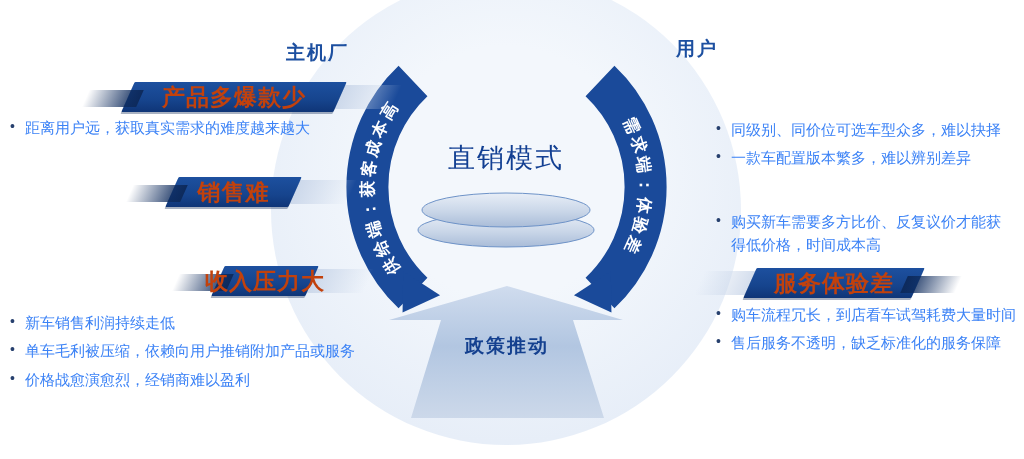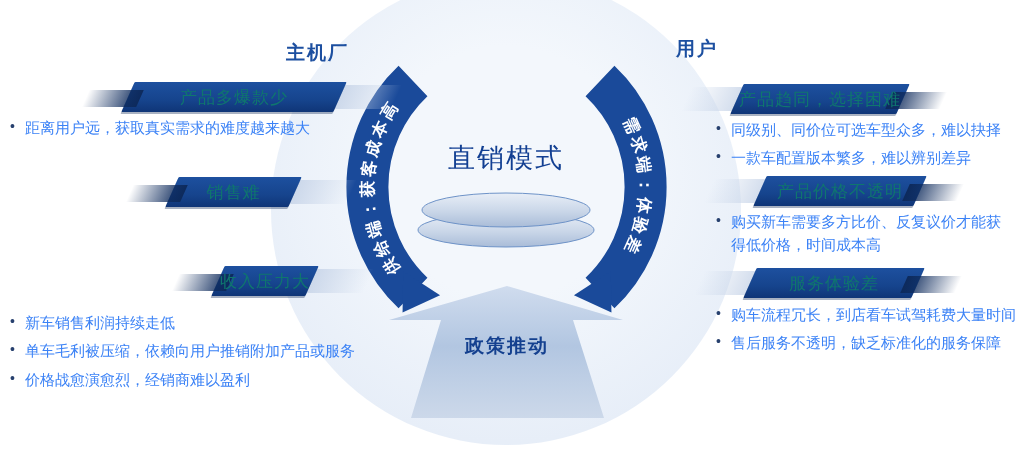--- a/index.html
+++ b/index.html
@@ -19,21 +19,21 @@
   .actor{position:absolute;font-size:19px;font-weight:bold;color:#1c4fa0;letter-spacing:2px;}
   .actor.left{left:286px;top:40px;}
   .actor.right{left:676px;top:36px;}
 
   
   .banner{position:absolute;height:30px;}
   .banner .bg{position:absolute;inset:0;border-radius:1px;
     background:linear-gradient(180deg,#1d509f 0%,#16448d 60%,#0f3577 100%);
     transform:skewX(-24deg);box-shadow:0 2px 0 rgba(10,35,80,.35);}
   .banner .label{position:absolute;inset:0;z-index:2;display:flex;align-items:center;justify-content:center;
-    color:#0f766e;font-weight:normal;font-size:17px;letter-spacing:1px;white-space:nowrap;}
+    color:#c2410c;font-weight:bold;font-size:23px;letter-spacing:1px;white-space:nowrap;}
   .banner .tail{position:absolute;top:3px;height:24px;width:74px;transform:skewX(-24deg);z-index:0;}
   .banner.lft .tail{right:-64px;background:linear-gradient(90deg,#c7d4e8 0%,rgba(199,212,232,0) 90%);}
   .banner.rgt .tail{left:-58px;background:linear-gradient(270deg,#c7d4e8 0%,rgba(199,212,232,0) 90%);}
   .banner .fold{position:absolute;top:8px;height:17px;width:64px;transform:skewX(-24deg);z-index:1;}
   .banner.lft .fold{left:-52px;background:linear-gradient(270deg,#0d2a5c 0%,rgba(13,42,92,0) 85%);}
   .banner.rgt .fold{right:-50px;background:linear-gradient(90deg,#0d2a5c 0%,rgba(13,42,92,0) 85%);}
 
   
   .bullets{position:absolute;margin:0;padding:0;list-style:none;color:#3b82f6;font-size:15px;line-height:1.55;}
   .bullets li{position:relative;padding-left:17px;margin:0 0 5px 0;}
@@ -111,37 +111,25 @@
     <div class="fold"></div>
     <div class="bg"></div>
     <div class="label">收入压力大</div>
   </div>
   <ul class="bullets" style="left:8px;top:311px;width:362px;">
     <li>新车销售利润持续走低</li>
     <li>单车毛利被压缩，依赖向用户推销附加产品或服务</li>
     <li>价格战愈演愈烈，经销商难以盈利</li>
   </ul>
 
-  <div class="banner rgt" style="left:737px;top:84px;width:166px;">
-    <div class="tail"></div>
-    <div class="fold"></div>
-    <div class="bg"></div>
-    <div class="label">产品趋同，选择困难</div>
-  </div>
   <ul class="bullets" style="left:714px;top:118px;width:302px;">
     <li>同级别、同价位可选车型众多，难以抉择</li>
     <li>一款车配置版本繁多，难以辨别差异</li>
   </ul>
 
-  <div class="banner rgt" style="left:760px;top:176px;width:160px;">
-    <div class="tail"></div>
-    <div class="fold"></div>
-    <div class="bg"></div>
-    <div class="label">产品价格不透明</div>
-  </div>
   <ul class="bullets" style="left:714px;top:210px;width:300px;">
     <li>购买新车需要多方比价、反复议价才能获得低价格，时间成本高</li>
   </ul>
 
   <div class="banner rgt" style="left:750px;top:268px;width:168px;">
     <div class="tail"></div>
     <div class="fold"></div>
     <div class="bg"></div>
     <div class="label">服务体验差</div>
   </div>

